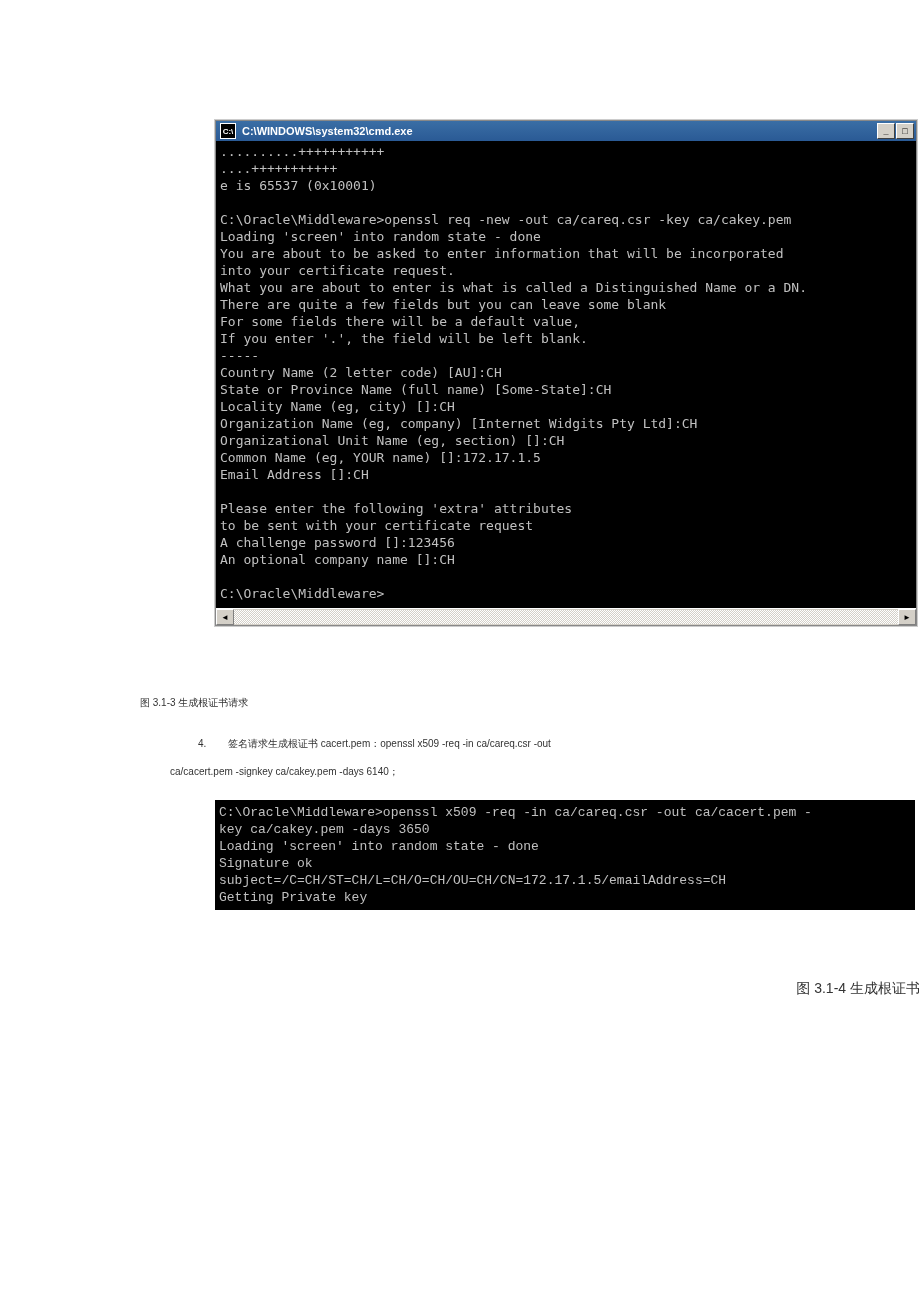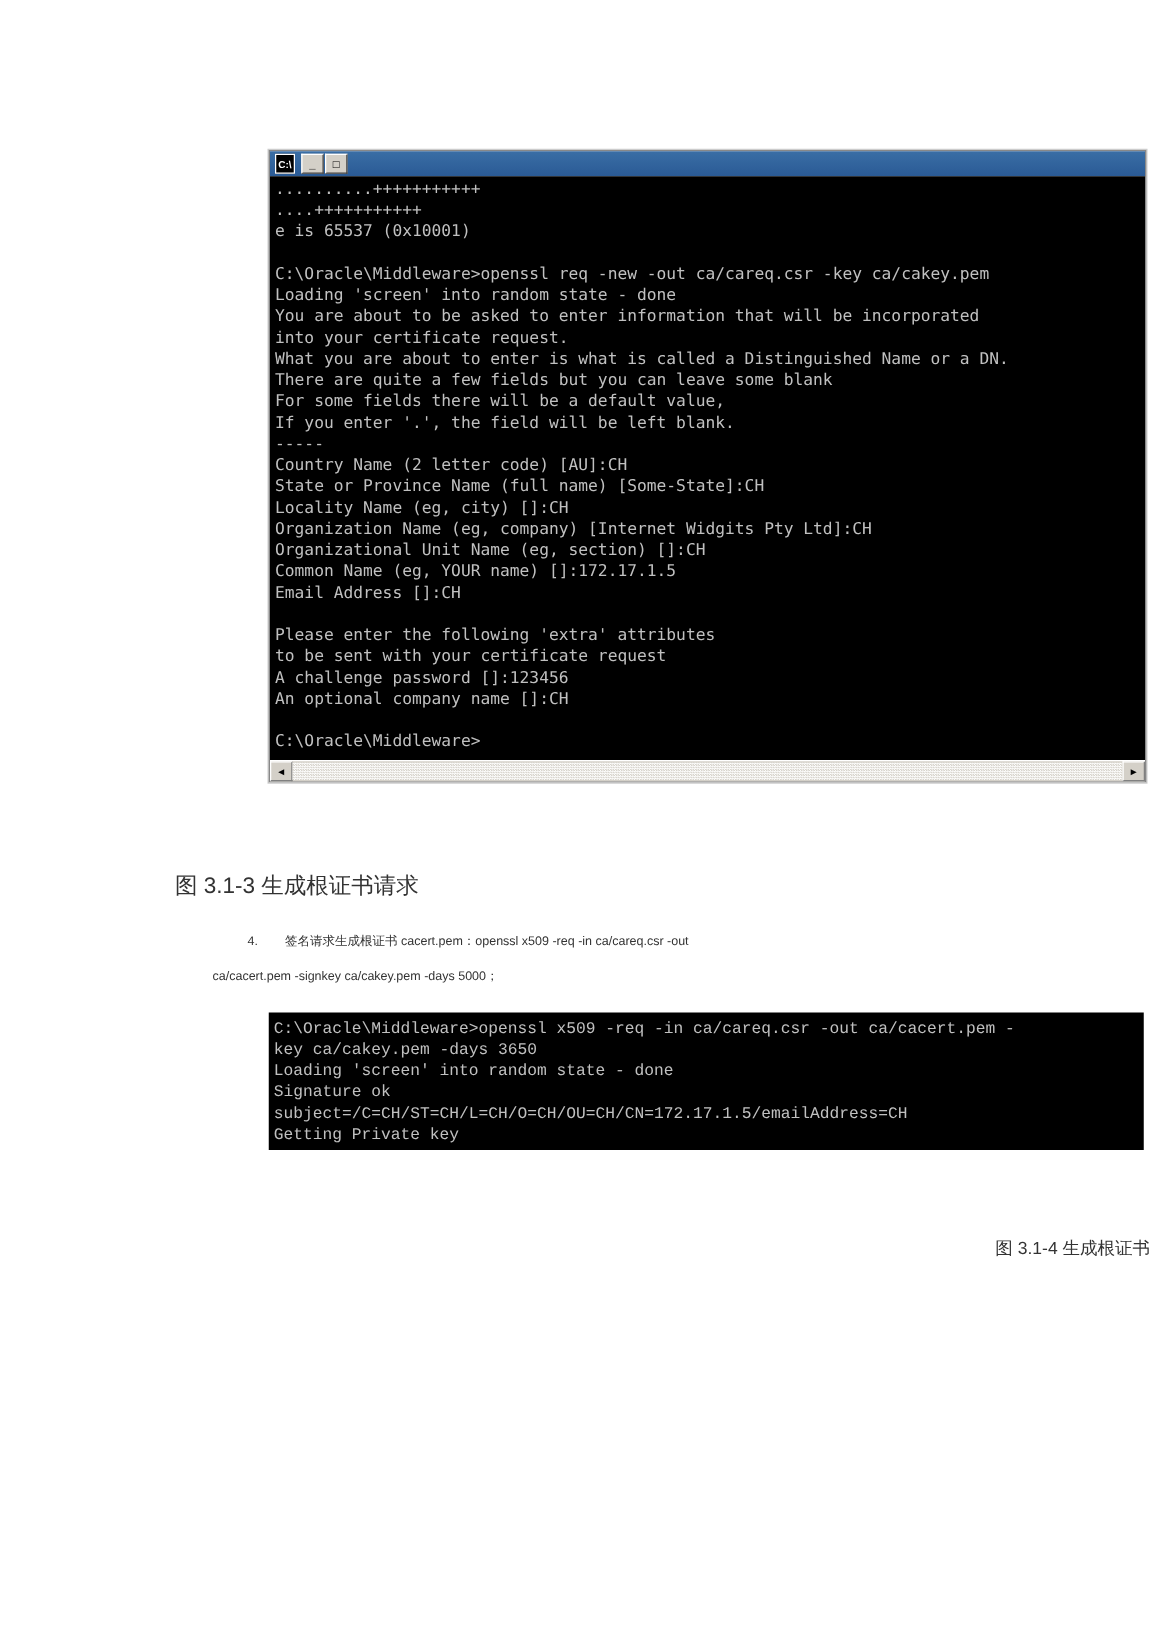--- a/index.html
+++ b/index.html
@@ -93,21 +93,21 @@
     font-size: 8px;
     color: #000;
   }
   .hscroll .track {
     flex: 1;
     height: 14px;
     background: repeating-conic-gradient(#d4d0c8 0% 25%, #fff 0% 50%) 0/2px 2px;
   }
   .caption {
     margin: 70px 0 0 140px;
-    font-size: 18px;
+    font-size: 10px;
     color: #333;
   }
   .body-text {
     margin: 20px 0 0 170px;
     font-size: 10px;
     color: #333;
     width: 650px;
     line-height: 28px;
   }
   .list-num {
@@ -137,20 +137,21 @@
   }
 </style>
 </head>
 <body>
 
 <div class="page">
 
   <div class="cmd-window">
     <div class="title-bar">
       <span class="icon">C:\</span>
+      <span class="title-text">C:\WINDOWS\system32\cmd.exe</span>
       <div class="win-controls">
         <div class="win-btn">_</div>
         <div class="win-btn">□</div>
       </div>
     </div>
     <div class="terminal">..........+++++++++++
 ....+++++++++++
 e is 65537 (0x10001)
 
 C:\Oracle\Middleware&gt;openssl req -new -out ca/careq.csr -key ca/cakey.pem
@@ -181,21 +182,21 @@
       <div class="arrow">◄</div>
       <div class="track"></div>
       <div class="arrow">►</div>
     </div>
   </div>
 
   <div class="caption">图 3.1-3 生成根证书请求</div>
 
   <div class="body-text">
     <span class="list-num">4.</span><span>签名请求生成根证书 cacert.pem：openssl x509 -req -in ca/careq.csr -out</span><br>
-    <span>ca/cacert.pem -signkey ca/cakey.pem -days 5000；</span>
+    <span>ca/cacert.pem -signkey ca/cakey.pem -days 6140；</span>
   </div>
 
   <div class="terminal2-wrap">
     <div class="terminal2">C:\Oracle\Middleware&gt;openssl x509 -req -in ca/careq.csr -out ca/cacert.pem -
 key ca/cakey.pem -days 3650
 Loading 'screen' into random state - done
 Signature ok
 subject=/C=CH/ST=CH/L=CH/O=CH/OU=CH/CN=172.17.1.5/emailAddress=CH
 Getting Private key</div>
   </div>

